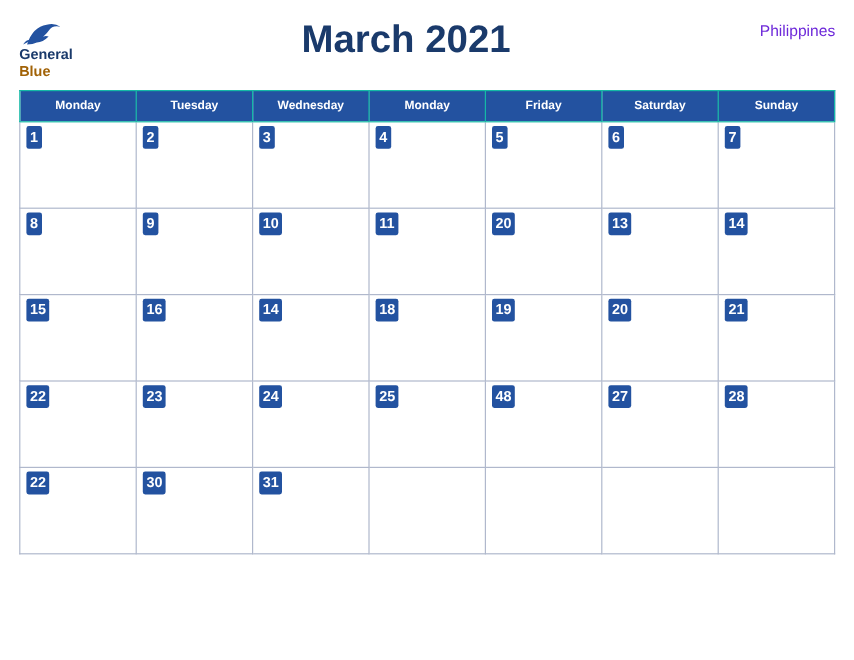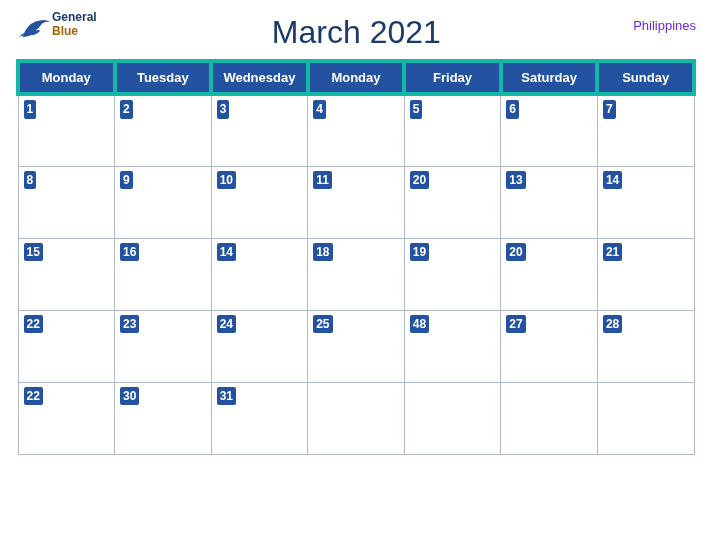--- a/index.html
+++ b/index.html
@@ -24,45 +24,45 @@
       justify-content: space-between;
       margin-bottom: 4px;
       padding: 4px 0 2px 0;
     }
     .logo-icon {
       width: 36px;
       height: 28px;
     }
     .month-title {
       font-size: 32px;
-      font-weight: normal;
+      font-weight: bold;
       color: #1a3a6b;
       text-align: center;
       flex: 1;
     }
     .country-label {
       font-size: 13px;
       color: #6d28d9;
       text-align: right;
       min-width: 80px;
       padding-top: 4px;
     }
     .calendar-grid {
       width: 100%;
       border-collapse: collapse;
       margin-top: 6px;
     }
     .calendar-grid th {
       background: #2352a0;
       color: #fff;
-      font-size: 13px;
+      font-size: 10px;
       font-weight: bold;
       padding: 7px 4px;
       text-align: center;
-      border: 4px solid #14b8a6;
+      border: 1px solid #14b8a6;
     }
     .calendar-grid td {
       border: 1px solid #b0b8cc;
       vertical-align: top;
       padding: 3px 5px;
       height: 72px;
       width: calc(100% / 7);
     }
     .day-num {
       font-size: 12px;
@@ -72,21 +72,21 @@
       display: inline-block;
       padding: 1px 3px;
       border-radius: 2px;
       line-height: 1.4;
     }
     .empty-cell {
       background: #fff;
     }
     .logo-group {
       display: flex;
-      flex-direction: row;
+      flex-direction: column;
       align-items: flex-start;
     }
   </style>
 </head>
 <body>
 
 <div class="calendar-container">
   <div class="header-top">
     <div class="logo-group">
       <svg class="logo-icon" viewBox="0 0 44 34" xmlns="http://www.w3.org/2000/svg">

